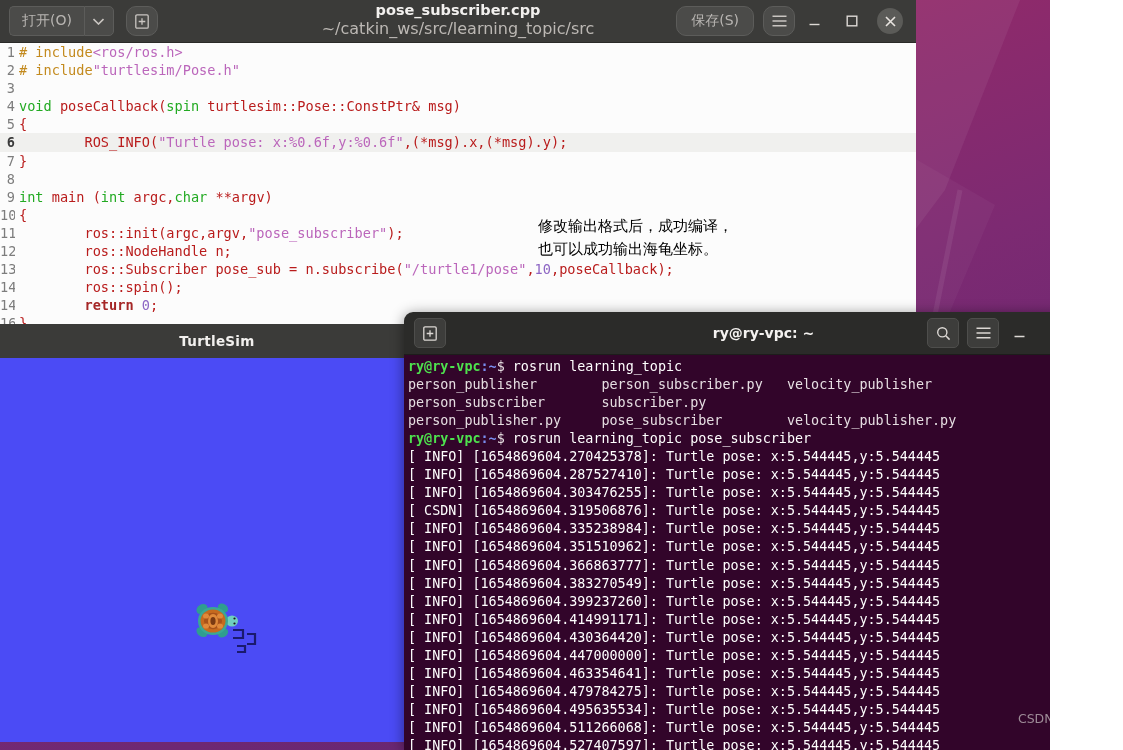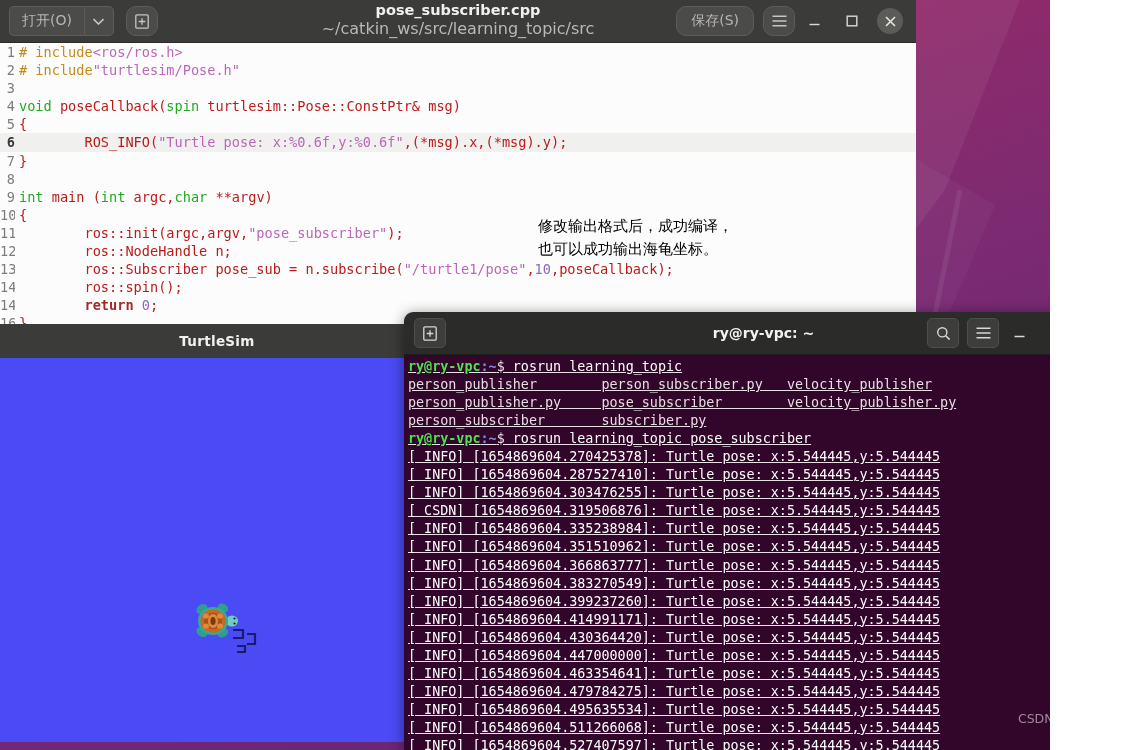--- a/index.html
+++ b/index.html
@@ -196,21 +196,21 @@
     position: relative;
     height: 395px;
     background: #32052a;
     padding: 3px 0 0 4px;
     font-family: "DejaVu Sans Mono", "Liberation Mono", monospace;
     font-size: 13.4px;
     line-height: 18.05px;
     color: #e8e0e4;
     overflow: hidden;
   }
-  .tline { white-space: pre; height: 18.05px; text-decoration: underline; }
+  .tline { white-space: pre; height: 18.05px; }
   .t-user { color: #4ee24e; font-weight: bold; }
   .t-path { color: #7a8ef0; font-weight: bold; }
   .t-dollar { color: #e8e0e4; }
   .t-cmd { color: #ffffff; }
   .t-file { color: #e6dee2; }
   .t-info { color: #ffffff; }
   #watermark {
     position: absolute;
     right: 9px; bottom: 22px;
     color: #a99aa3;
@@ -379,22 +379,22 @@
               </svg>
           </div>
         </div>
       </div>
     </div>
 
     <div id="tm-body">
       <div id="tm-lines">
           <div class="tline"><span class="t-user">ry@ry-vpc</span><span class="t-path">:~</span><span class="t-dollar">$ </span><span class="t-cmd">rosrun learning_topic</span></div>
           <div class="tline"><span class="t-file">person_publisher        person_subscriber.py   velocity_publisher</span></div>
+          <div class="tline"><span class="t-file">person_subscriber       subscriber.py</span></div>
           <div class="tline"><span class="t-file">person_publisher.py     pose_subscriber        velocity_publisher.py</span></div>
-          <div class="tline"><span class="t-file">person_subscriber       subscriber.py</span></div>
           <div class="tline"><span class="t-user">ry@ry-vpc</span><span class="t-path">:~</span><span class="t-dollar">$ </span><span class="t-cmd">rosrun learning_topic pose_subscriber</span></div>
           <div class="tline"><span class="t-info">[ INFO] [1654869604.270425378]: Turtle pose: x:5.544445,y:5.544445</span></div>
           <div class="tline"><span class="t-info">[ INFO] [1654869604.287527410]: Turtle pose: x:5.544445,y:5.544445</span></div>
           <div class="tline"><span class="t-info">[ INFO] [1654869604.303476255]: Turtle pose: x:5.544445,y:5.544445</span></div>
           <div class="tline"><span class="t-info">[ CSDN] [1654869604.319506876]: Turtle pose: x:5.544445,y:5.544445</span></div>
           <div class="tline"><span class="t-info">[ INFO] [1654869604.335238984]: Turtle pose: x:5.544445,y:5.544445</span></div>
           <div class="tline"><span class="t-info">[ INFO] [1654869604.351510962]: Turtle pose: x:5.544445,y:5.544445</span></div>
           <div class="tline"><span class="t-info">[ INFO] [1654869604.366863777]: Turtle pose: x:5.544445,y:5.544445</span></div>
           <div class="tline"><span class="t-info">[ INFO] [1654869604.383270549]: Turtle pose: x:5.544445,y:5.544445</span></div>
           <div class="tline"><span class="t-info">[ INFO] [1654869604.399237260]: Turtle pose: x:5.544445,y:5.544445</span></div>

